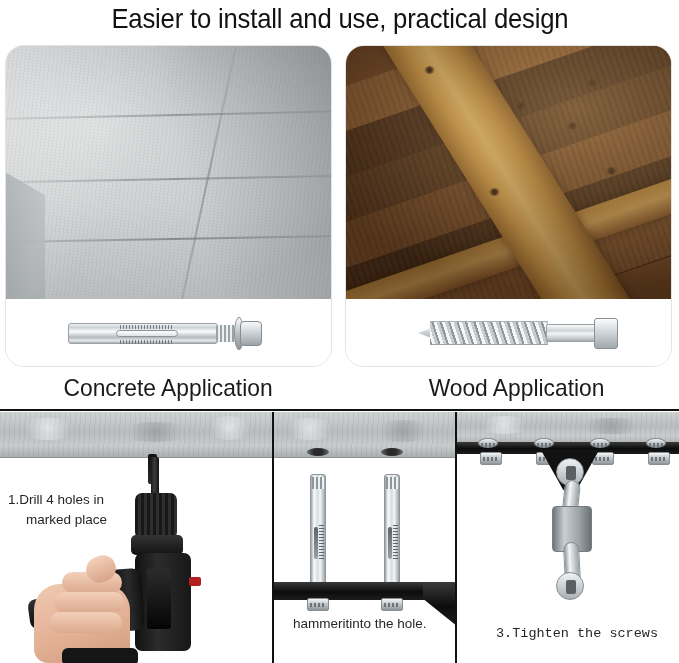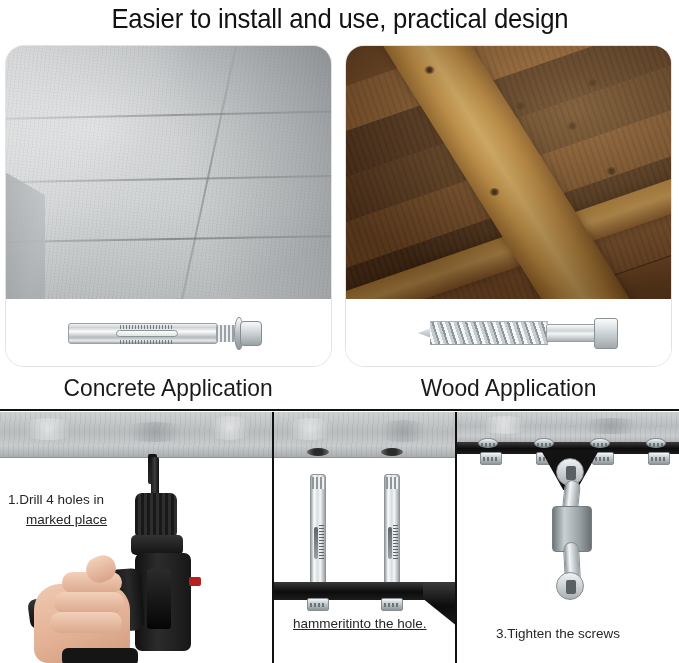--- a/index.html
+++ b/index.html
@@ -102,31 +102,31 @@
     background:linear-gradient(180deg,#fbfcfc 0%,#cfd5d8 35%,#f2f5f6 55%,#a8afb3 100%);
     border:1px solid #9aa1a5;box-sizing:border-box;}
   .lag .hex{position:absolute;left:176px;top:5px;width:24px;height:31px;border-radius:3px;
     background:linear-gradient(180deg,#fbfcfc 0%,#d4dade 40%,#a2a9ad 100%);
     border:1px solid #8a9195;box-sizing:border-box;}
 
   .caption{position:absolute;top:374px;width:327px;text-align:center;
            font-size:24px;color:#1a1a1a;letter-spacing:0px;}
   .caption span{display:inline-block;transform:scaleX(0.95);}
   .caption.left{left:5px;}
-  .caption.right{left:345px;}
+  .caption.right{left:353px;}
 
   
   .steps{position:absolute;left:0;top:412px;width:679px;height:251px;background:#fff;}
   .vdiv{position:absolute;top:0;width:1.5px;height:251px;background:#101010;}
   .vdiv.d1{left:272px;}
   .vdiv.d2{left:455px;}
   .step{position:absolute;top:0;height:251px;overflow:hidden;background:#fff;}
   .step.s1{left:0;width:304px;}
   .step.s2{left:273px;width:182px;}
-  .step.s3{left:456px;width:223px;}
+  .step.s3{left:456px;width:223px;font-family:Liberation Mono, monospace;}
 
   .ceilstrip{position:absolute;left:0;top:0;width:100%;
     background:
       repeating-linear-gradient(93deg,rgba(90,95,100,.10) 0 1px,rgba(255,255,255,0) 1px 5px),
       linear-gradient(180deg,#cfd2d2 0%,#b9bdbf 45%,#c9cccd 75%,#a9aeb0 100%);
     border-bottom:1px solid #8d9295;}
   .ceilstrip .blotch{position:absolute;border-radius:50%;
     background:radial-gradient(circle,rgba(255,255,255,.55),rgba(255,255,255,0) 70%);}
   .ceilstrip .blotch2{position:absolute;border-radius:50%;
     background:radial-gradient(circle,rgba(100,105,110,.30),rgba(0,0,0,0) 70%);}
@@ -192,21 +192,21 @@
     border:1px solid #8a9195;box-sizing:border-box;}
   .wringo{position:absolute;width:28px;height:28px;border-radius:50%;
     background:linear-gradient(180deg,#f0f3f4,#a9b0b4);border:1px solid #868d91;box-sizing:border-box;}
   .wringo:after{content:"";position:absolute;left:9px;top:7px;width:10px;height:14px;border-radius:2px;
     background:#5a6164;}
   .clamp{position:absolute;width:40px;height:46px;border-radius:4px;
     background:linear-gradient(90deg,#6f7679 0%,#c9d0d3 30%,#9aa1a5 70%,#6a7073 100%);
     border:1px solid #767d80;box-sizing:border-box;}
 
   .steptext{position:absolute;font-size:13.5px;line-height:19.5px;color:#262626;}
-  .steptext .l2{display:block;text-decoration:underline;}
+  .steptext .l2{display:block;}
 
   .gapline{position:absolute;left:0;top:409px;width:679px;height:1.5px;background:#101010;}
 </style>
 </head>
 <body>
 
 <div class="page">
 
   <div class="heading">
     <span>Easier to install and use, practical design</span>

